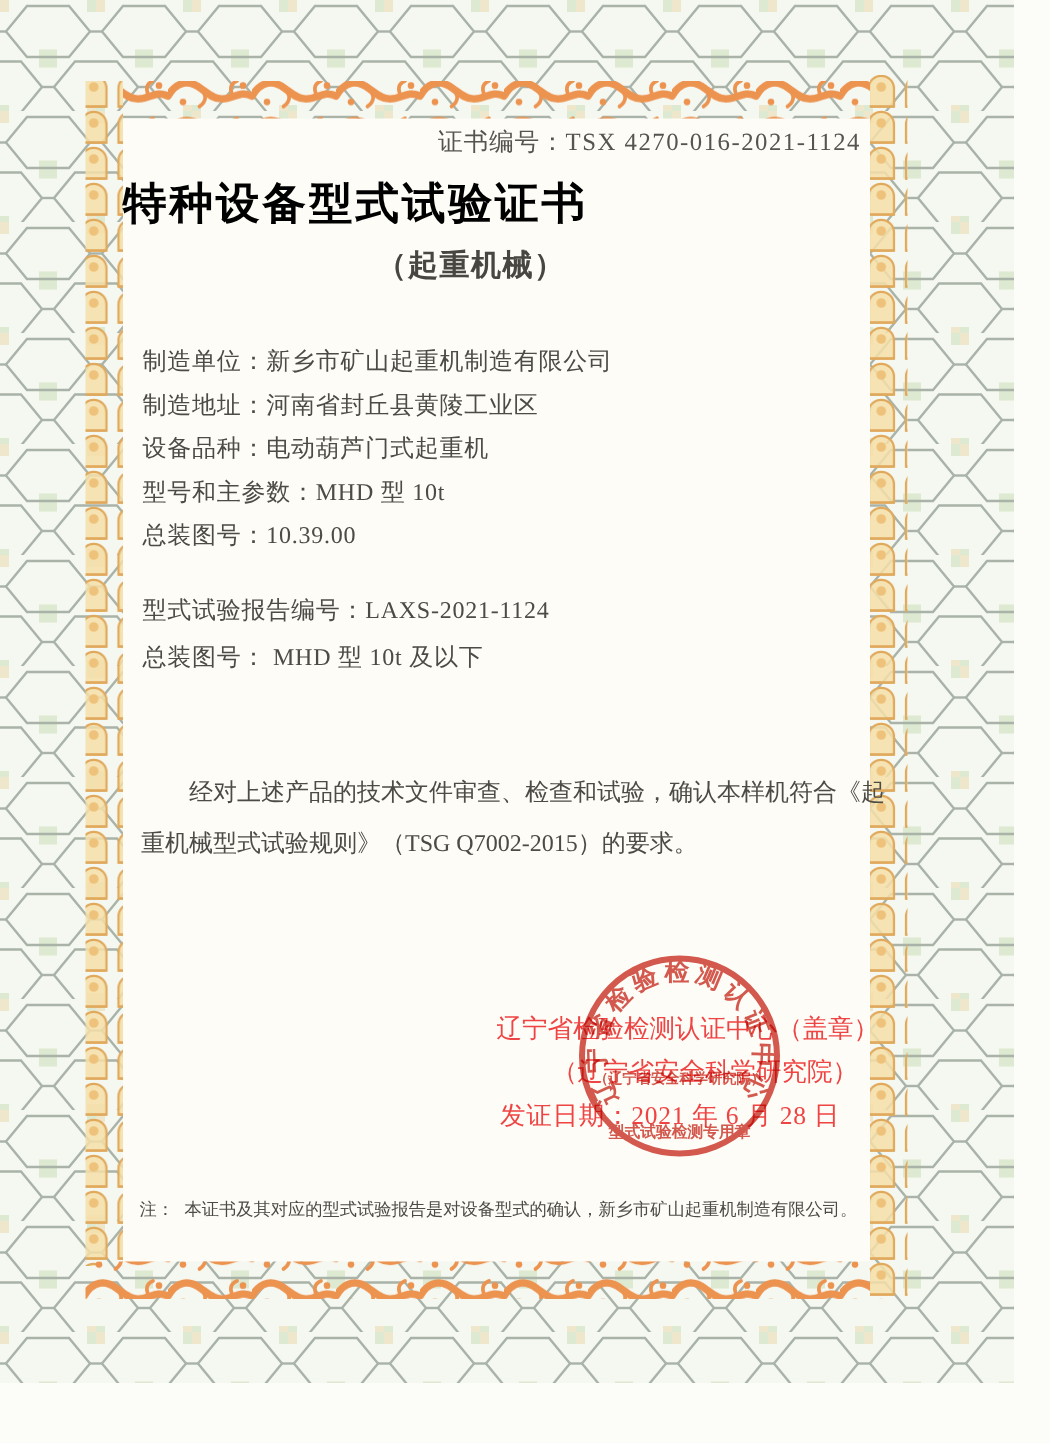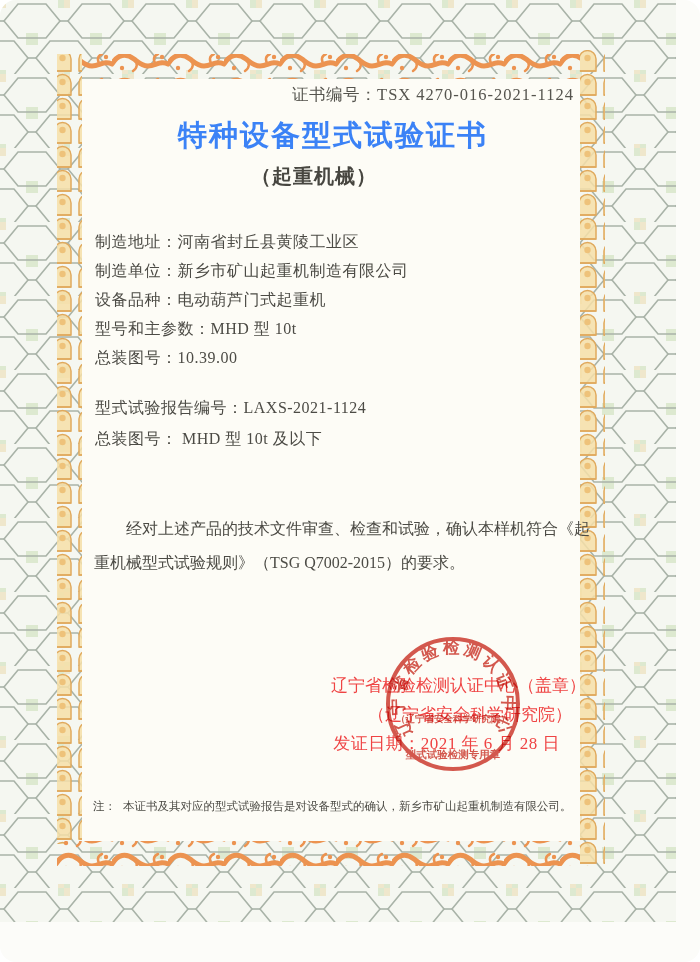--- a/index.html
+++ b/index.html
@@ -1,35 +1,34 @@
 <!DOCTYPE html>
 <html><head>
 <meta charset="utf-8">
 <style>
   html,body{margin:0;padding:0;background:#ffffff;}
   .page{
     position:relative;width:700px;height:962px;overflow:hidden;
     background:#fcfcf9;
     font-family:"Liberation Serif","DejaVu Serif",serif;
     color:#4a4943;
-    border-radius:16px;
   }
   .bg-svg{position:absolute;left:0;top:0;z-index:0;}
   .layer{position:absolute;z-index:2;}
 
   .cert-no{
     left:82px;top:84px;width:492px;text-align:right;
     font-size:16.5px;letter-spacing:0.5px;color:#55544e;
   }
   .cert-no .num{letter-spacing:1px;}
 
   .title{
-    left:82px;top:116px;width:406px;text-align:right;
+    left:82px;top:116px;width:406px;text-align:left;
     font-family:"Liberation Sans","DejaVu Sans",sans-serif;
-    font-size:29px;font-weight:700;letter-spacing:2px;color:#3b82f6;
+    font-size:29px;font-weight:700;letter-spacing:2px;color:#000000;
   }
   .subtitle{
     left:65px;top:163px;width:498px;text-align:center;
     font-family:"Liberation Sans","DejaVu Sans",sans-serif;
     font-size:20px;font-weight:700;letter-spacing:1px;color:#474640;
   }
 
   .fields{left:95px;top:227px;width:480px;}
   .field-row{height:29px;line-height:29px;font-size:16px;white-space:nowrap;color:#4c4b45;}
   .field-row:nth-child(6){margin-top:20px;}
@@ -103,22 +102,22 @@
   </svg>
 
   <div class="layer cert-no">
     <span>证书编号：</span><span class="num">TSX 4270-016-2021-1124</span>
   </div>
 
   <div class="layer title">特种设备型式试验证书</div>
   <div class="layer subtitle">（起重机械）</div>
 
   <div class="layer fields">
+    <div class="field-row"><span class="lbl">制造单位：</span><span class="val">新乡市矿山起重机制造有限公司</span></div>
     <div class="field-row"><span class="lbl">制造地址：</span><span class="val">河南省封丘县黄陵工业区</span></div>
-    <div class="field-row"><span class="lbl">制造单位：</span><span class="val">新乡市矿山起重机制造有限公司</span></div>
     <div class="field-row"><span class="lbl">设备品种：</span><span class="val">电动葫芦门式起重机</span></div>
     <div class="field-row"><span class="lbl">型号和主参数：</span><span class="val">MHD 型 10t</span></div>
     <div class="field-row"><span class="lbl">总装图号：</span><span class="val">10.39.00</span></div>
     <div class="field-row"><span class="lbl">型式试验报告编号：</span><span class="val">LAXS-2021-1124</span></div>
     <div class="field-row"><span class="lbl">总装图号：</span><span class="val"> MHD 型 10t 及以下</span></div>
   </div>
 
   <div class="layer statement">经对上述产品的技术文件审查、检查和试验，确认本样机符合《起重机械型式试验规则》（TSG Q7002-2015）的要求。</div>
 
   <div class="layer issuer">

